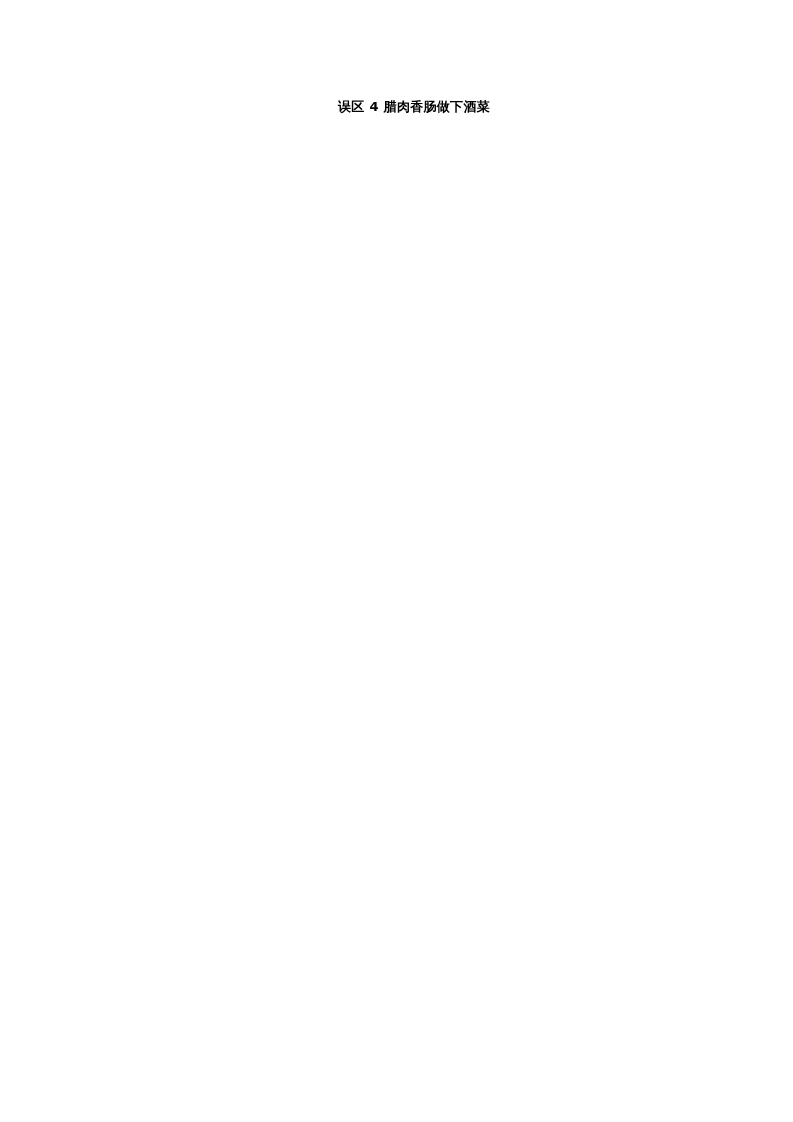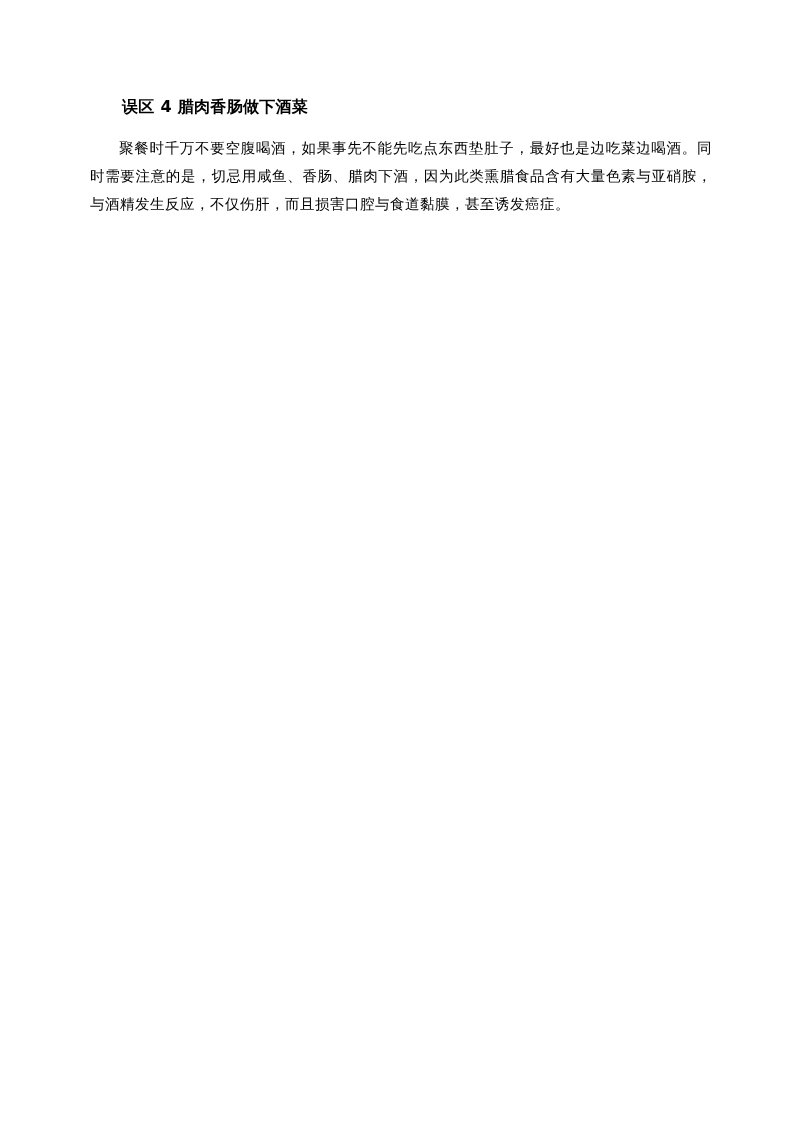--- a/index.html
+++ b/index.html
@@ -4,26 +4,25 @@
   <style>
     html, body { margin: 0; padding: 0; background: #ffffff; }
     body { width: 793px; height: 1122px; position: relative; overflow: hidden; }
     .page {
       position: absolute; left: 90px; top: 93px; width: 622px;
       font-family: "DejaVu Serif", "Liberation Serif", serif;
       color: #000; font-size: 14.5px; line-height: 28px;
     }
     .heading {
       font-family: "DejaVu Sans", "Liberation Sans", sans-serif;
-      font-weight: bold; font-size: 16px; margin: 0 0 13px 0;
-      text-indent: 2em; letter-spacing: 0.3px;
+      font-weight: bold; font-size: 13px; margin: 0 0 13px 0;
+      text-indent: 2em; letter-spacing: 0.3px; text-align: center;
     }
     .para { margin: 0 0 13px 0; text-indent: 2em; text-align: justify; letter-spacing: 0.5px; }
   </style>
 </head>
 <body>
 
 <div class="page">
   <section>
     <h2 class="heading">误区 4 腊肉香肠做下酒菜</h2>
-    <p class="para">聚餐时千万不要空腹喝酒，如果事先不能先吃点东西垫肚子，最好也是边吃菜边喝酒。同时需要注意的是，切忌用咸鱼、香肠、腊肉下酒，因为此类熏腊食品含有大量色素与亚硝胺，与酒精发生反应，不仅伤肝，而且损害口腔与食道黏膜，甚至诱发癌症。</p>
   </section>
 </div>
 
 </body></html>

